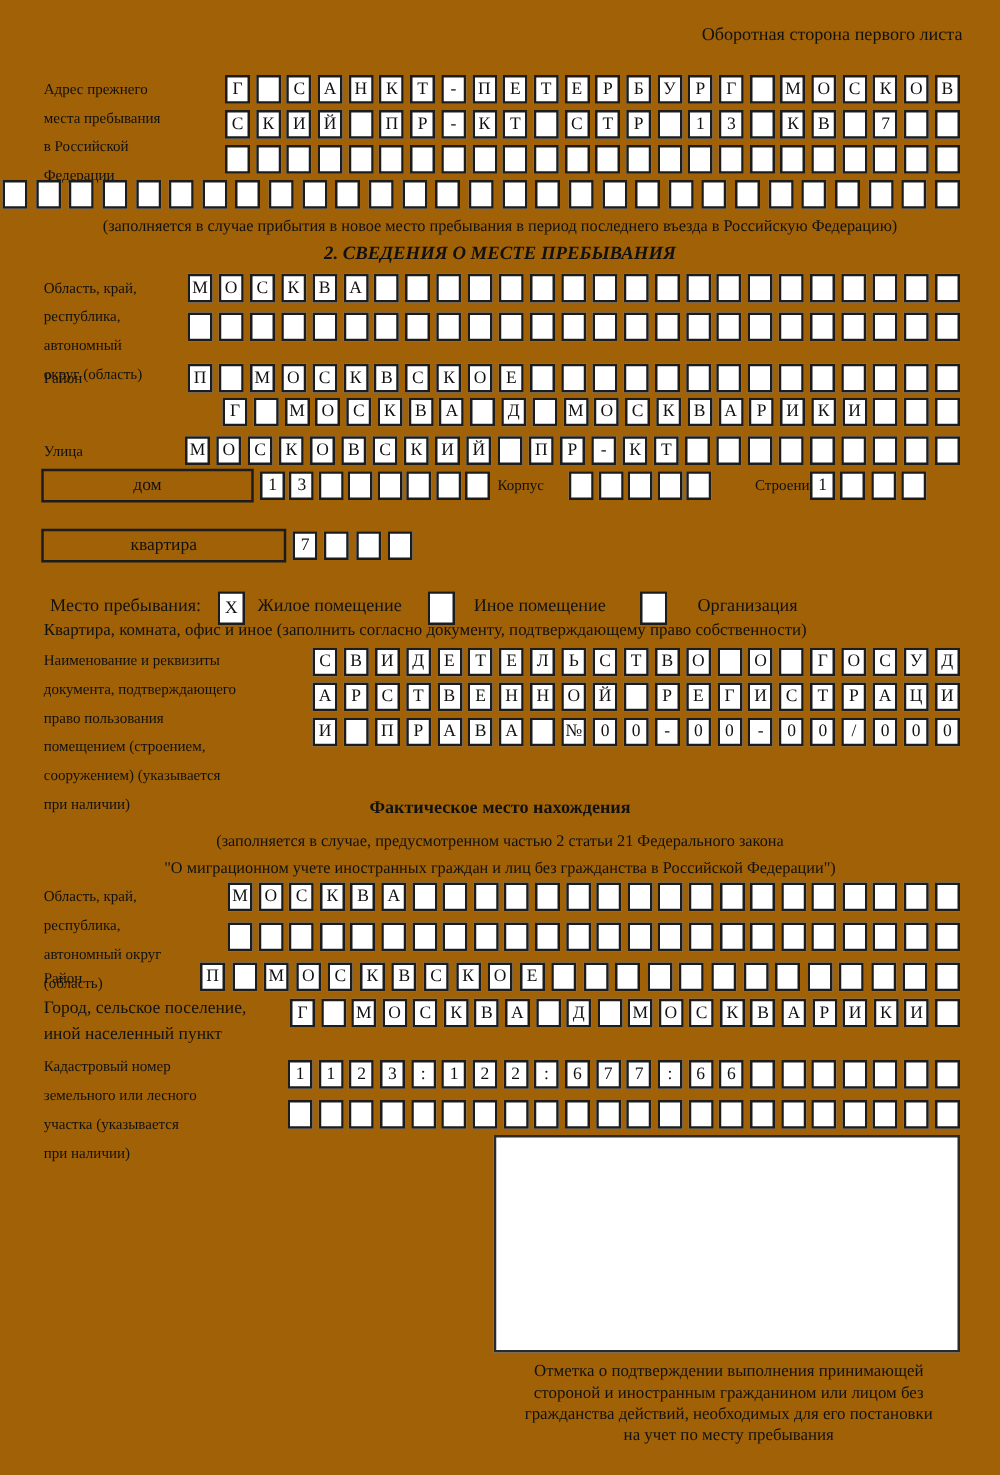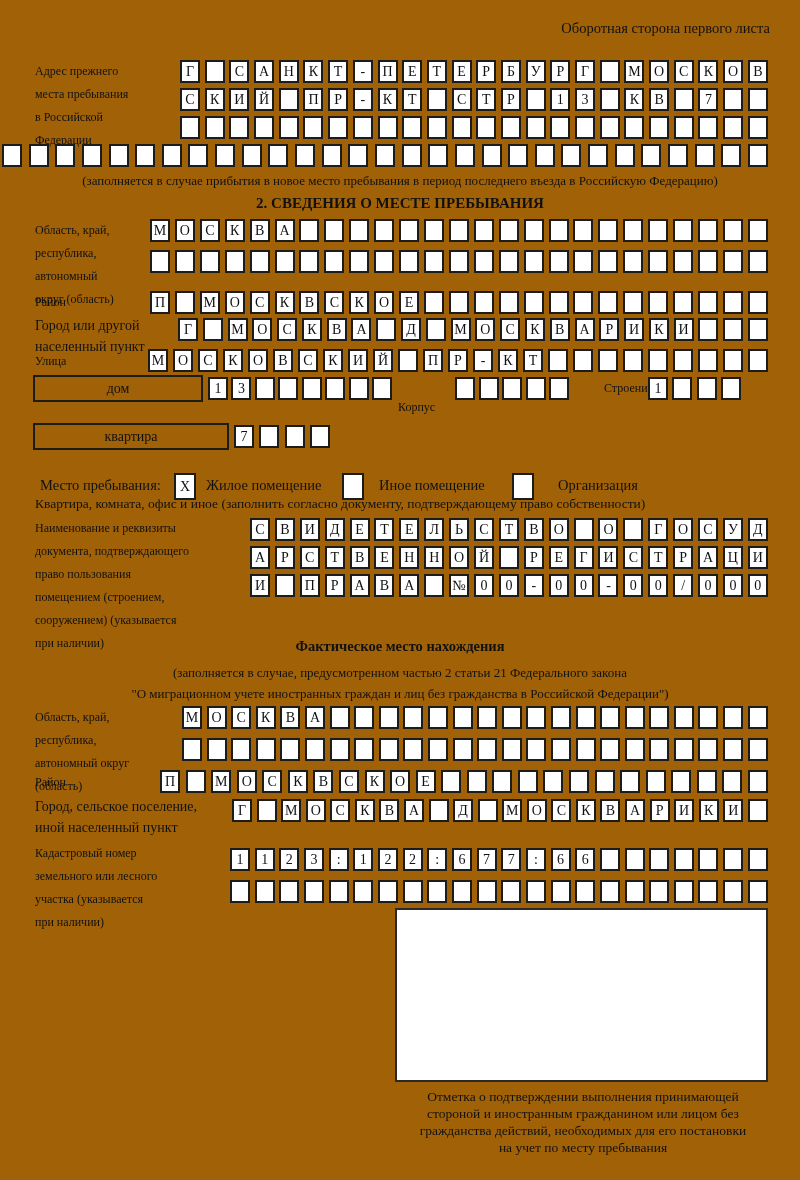--- a/index.html
+++ b/index.html
@@ -139,21 +139,21 @@
       <span class="cell"></span>
       <span class="cell"></span>
       <span class="cell"></span>
       <span class="cell"></span>
       <span class="cell"></span>
       <span class="cell"></span>
       <span class="cell"></span>
     </div>
   <div class="abs note" style="top:173px;left:0;">(заполняется в случае прибытия в новое место пребывания в период последнего въезда в Российскую Федерацию)</div>
 
-  <div class="abs h-bold" style="top:195px;left:0;">2. СВЕДЕНИЯ О МЕСТЕ ПРЕБЫВАНИЯ</div>
+  <div class="abs h-bold" style="top:195px;left:0;font-style:italic;">2. СВЕДЕНИЯ О МЕСТЕ ПРЕБЫВАНИЯ</div>
 
   <div class="abs lbl" style="top:219px;left:35px;">
       <div>Область, край,</div>
       <div>республика,</div>
       <div>автономный</div>
       <div>округ (область)</div>
     </div>
   <div class="abs cellrow" style="top:219px;left:150px;width:618px;">
       <span class="cell">М</span>
       <span class="cell">О</span>
@@ -231,24 +231,20 @@
       <span class="cell"></span>
       <span class="cell"></span>
       <span class="cell"></span>
       <span class="cell"></span>
       <span class="cell"></span>
       <span class="cell"></span>
       <span class="cell"></span>
       <span class="cell"></span>
     </div>
 
-  <div class="abs lbl2" style="top:315px;left:35px;">
-      <div>Город или другой</div>
-      <div>населенный пункт</div>
-    </div>
   <div class="abs cellrow" style="top:318px;left:178px;width:590px;">
       <span class="cell">Г</span>
       <span class="cell"></span>
       <span class="cell">М</span>
       <span class="cell">О</span>
       <span class="cell">С</span>
       <span class="cell">К</span>
       <span class="cell">В</span>
       <span class="cell">А</span>
       <span class="cell"></span>
@@ -302,21 +298,21 @@
   <div class="abs cellrow" style="top:377px;left:208px;width:184px;">
       <span class="cell">1</span>
       <span class="cell">3</span>
       <span class="cell"></span>
       <span class="cell"></span>
       <span class="cell"></span>
       <span class="cell"></span>
       <span class="cell"></span>
       <span class="cell"></span>
     </div>
-  <div class="abs lbl" style="top:396px;left:398px;text-align:right;">Корпус</div>
+  <div class="abs lbl" style="top:377px;left:398px;text-align:right;">Корпус</div>
   <div class="abs cellrow" style="top:377px;left:455px;width:114px;">
       <span class="cell"></span>
       <span class="cell"></span>
       <span class="cell"></span>
       <span class="cell"></span>
       <span class="cell"></span>
     </div>
   <div class="abs lbl" style="top:377px;left:604px;">Строение</div>
   <div class="abs cellrow" style="top:377px;left:648px;width:93px;">
       <span class="cell">1</span>

